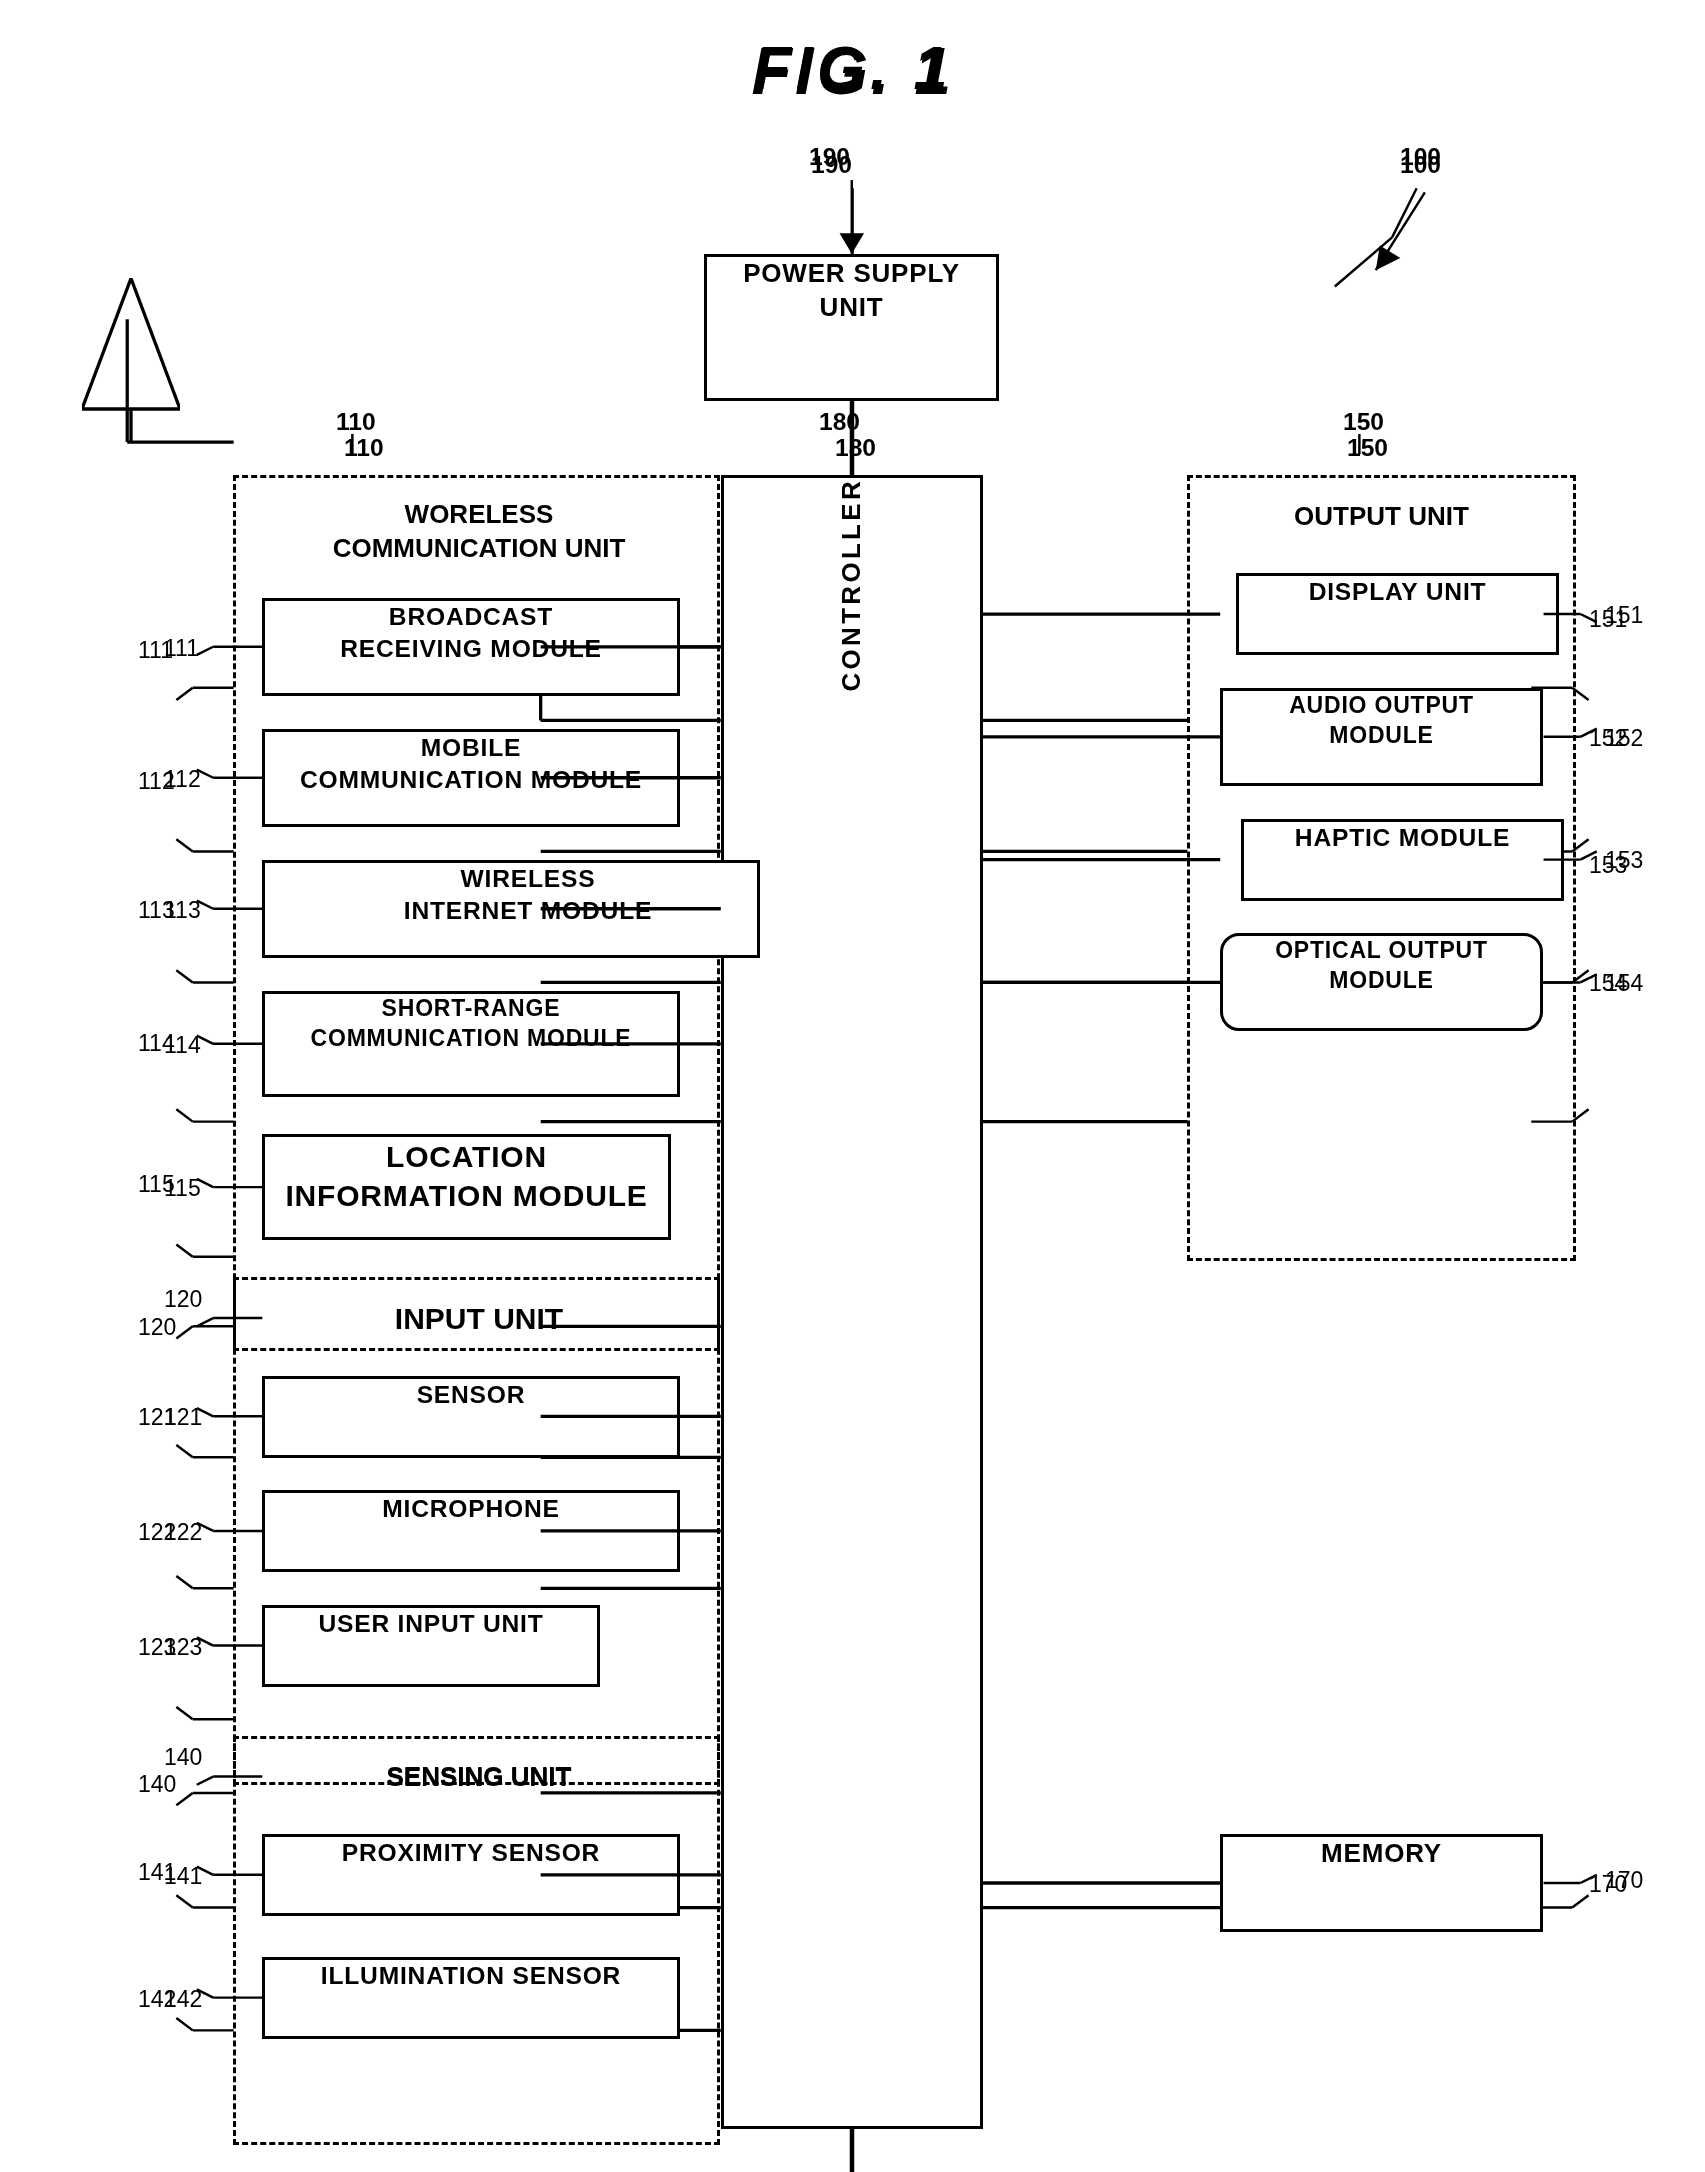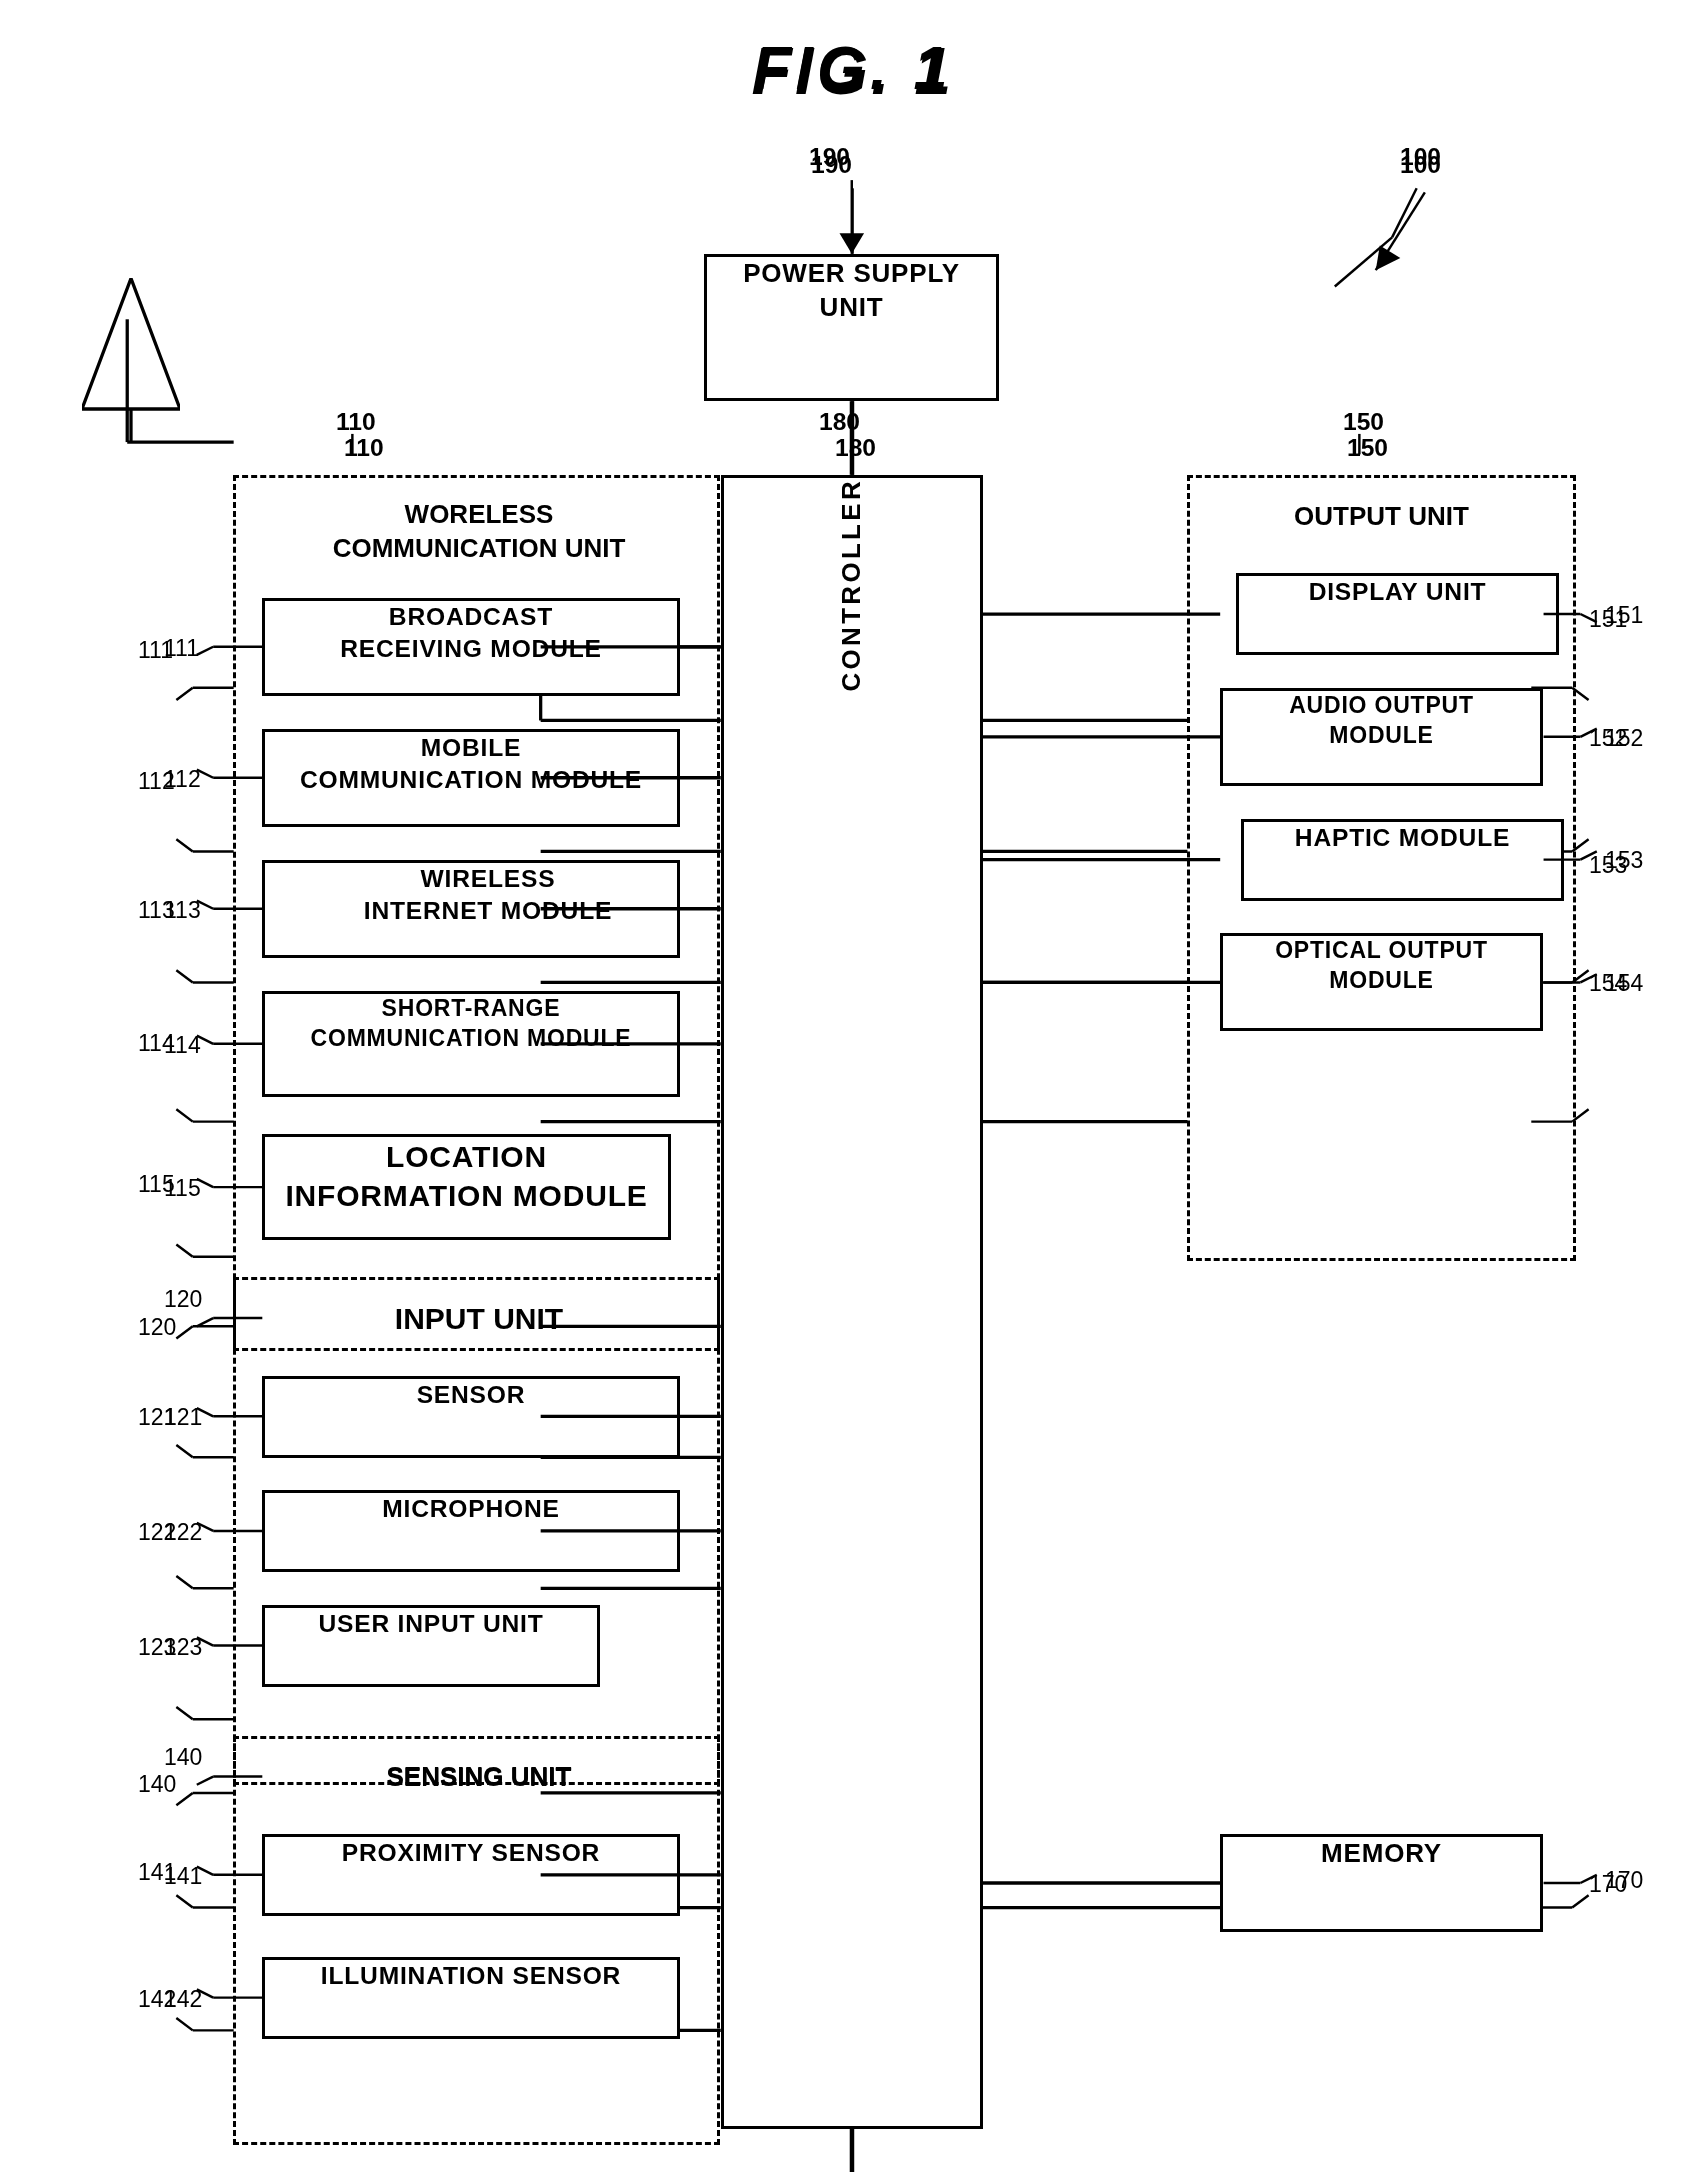--- a/index.html
+++ b/index.html
@@ -205,21 +205,21 @@
   <div class="box" style="left:262px; top:598px; width:418px; height:98px; font-size:24.6px;">
     <span>BROADCAST<br>RECEIVING MODULE</span>
   </div>
   <div style="position:absolute; top:635px; left:164px; font-size:23px;">111</div>
 
   <div class="box" style="left:262px; top:729px; width:418px; height:98px; font-size:24.6px;">
     <span>MOBILE<br>COMMUNICATION MODULE</span>
   </div>
   <div style="position:absolute; top:766px; left:164px; font-size:23px;">112</div>
 
-  <div class="box" style="left:262px; top:860px; width:418px; height:98px; font-size:24.6px;padding-left:34px;">
+  <div class="box" style="left:262px; top:860px; width:498px; height:98px; font-size:24.6px;padding-left:34px;">
     <span>WIRELESS<br>INTERNET MODULE</span>
   </div>
   <div style="position:absolute; top:897px; left:164px; font-size:23px;">113</div>
 
   <div class="box" style="left:262px; top:991px; width:418px; height:106px; font-size:23px;">
     <span>SHORT-RANGE<br>COMMUNICATION MODULE</span>
   </div>
   <div style="position:absolute; top:1032px; left:164px; font-size:23px;">114</div>
 
   <div class="box" style="left:262px; top:1134px; width:409px; height:106px; font-size:30px;">
@@ -290,21 +290,21 @@
   <div class="box" style="left:1220px; top:688px; width:323px; height:98px; font-size:23px;">
     <span>AUDIO OUTPUT<br>MODULE</span>
   </div>
   <div style="position:absolute; top:725px; left:1589px; font-size:23px;">152</div>
 
   <div class="box" style="left:1201px; top:819px; width:323px; height:82px; font-size:24.6px;margin-left:40px;">
     <span>HAPTIC MODULE</span>
   </div>
   <div style="position:absolute; top:852px; left:1589px; font-size:23px;">153</div>
 
-  <div class="box" style="left:1220px; top:933px; width:323px; height:98px; font-size:23px;">
+  <div class="box" style="left:1220px; top:933px; width:323px; height:98px; font-size:23px;border-radius:19px;">
     <span>OPTICAL OUTPUT<br>MODULE</span>
   </div>
   <div style="position:absolute; top:970px; left:1589px; font-size:23px;">154</div>
 
   <div class="box" style="left:1220px; top:1834px; width:323px; height:98px; font-size:26px;">
     <span>MEMORY</span>
   </div>
   <div style="position:absolute; top:1871px; left:1589px; font-size:23px;">170</div>
 
   <svg class="svg-overlay" viewBox="0 0 2083 2653" width="1706" height="2172">

